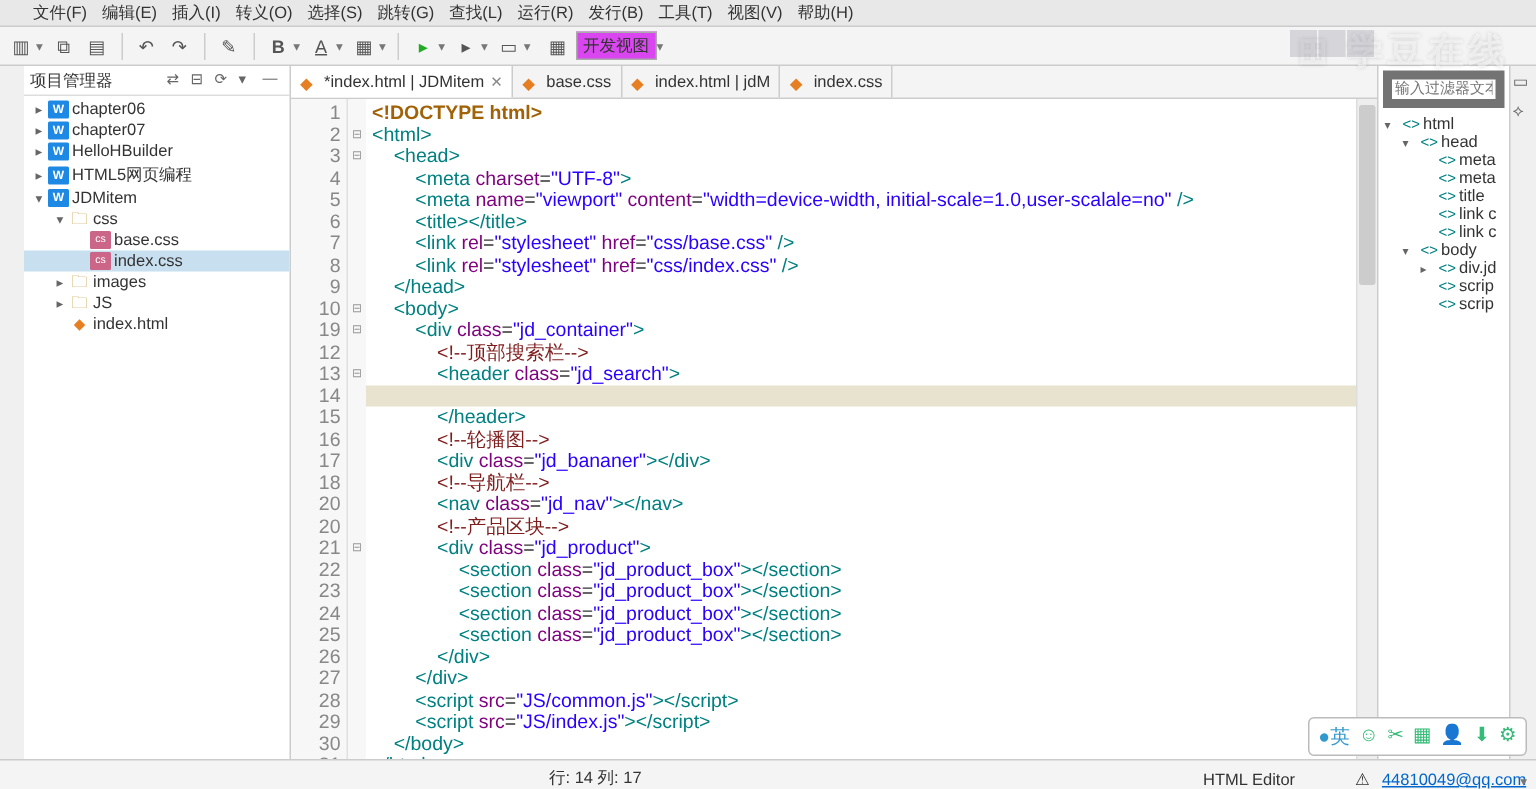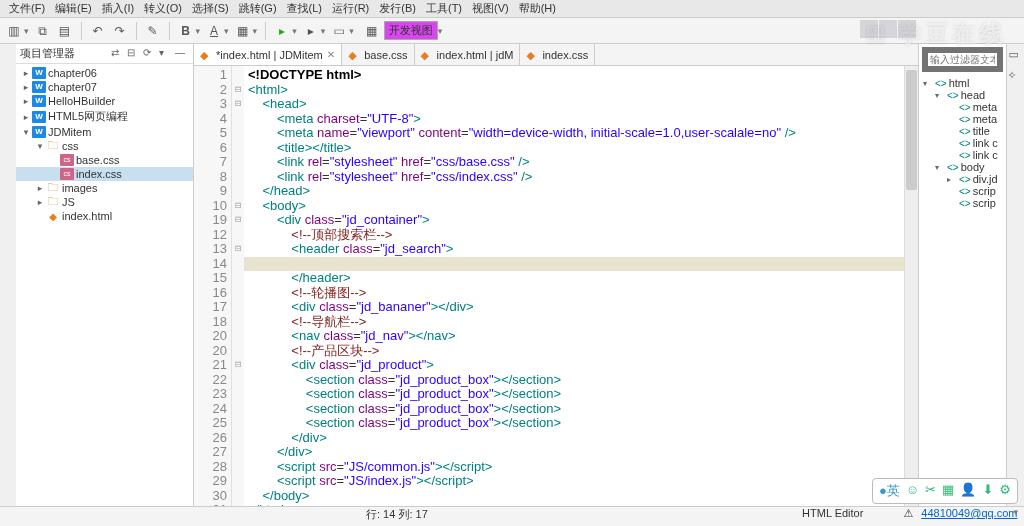--- a/index.html
+++ b/index.html
@@ -1,17 +1,17 @@
 <!DOCTYPE html>
 <html><head>
 <meta charset="utf-8">
 <style>
 * { margin:0; padding:0; box-sizing:border-box; font-family:"Microsoft YaHei",Tahoma,sans-serif; }
 body { font-size:11px; background:#f0f0f0; color:#333; overflow:hidden; width:1024px; height:526px; }
-.menubar { background:#e8e8e8; height:18px; display:flex; align-items:center; padding:0 4px; border-bottom:1px solid #ccc; }
+.menubar { background:#e8e8e8; height:18px; display:flex; align-items:center; padding:0 17px; border-bottom:1px solid #ccc; }
 .menubar span { padding:0 5px; cursor:default; font-size:11px; }
 .toolbar { background:#f4f4f4; height:26px; display:flex; align-items:center; padding:0 6px; gap:6px; border-bottom:1px solid #ccc; }
 .tb-btn { width:16px; height:16px; display:inline-flex; align-items:center; justify-content:center; font-size:12px; color:#555; cursor:pointer; }
 .tb-sep { width:1px; height:18px; background:#ccc; margin:0 2px; }
 .tb-drop { font-size:9px; color:#777; margin-left:-4px; }
 .search-box { margin-left:auto; display:flex; align-items:center; border:1px solid #aaa; background:#fff; height:20px; width:200px; padding:0 4px; font-size:11px; color:#999; }
 .persp { display:flex; align-items:center; gap:4px; padding:0 4px; }
 .persp-btn { border:1px solid #aaa; padding:1px 4px; background:#d946ef; font-size:11px; }
 .main { display:flex; height:462px; }
 .left { width:178px; border-right:1px solid #ccc; background:#fff; display:flex; flex-direction:column;margin-left:16px; }
@@ -33,33 +33,33 @@
 .tab { display:flex; align-items:center; padding:0 6px; border-right:1px solid #ccc; font-size:11px; gap:4px; cursor:pointer; }
 .tab.active { background:#fff; }
 .tab .ti { width:12px; height:12px; }
 .tab .tx { font-size:10px; color:#888; }
 .editor { flex:1; display:flex; overflow:hidden; position:relative; font-family:Consolas,monospace; font-size:13px; }
 .gutter { width:38px; background:#f7f7f7; border-right:1px solid #e0e0e0; text-align:right; padding:2px 4px 2px 0; color:#888; line-height:14.5px; }
 .fold { width:12px; background:#f7f7f7; padding:2px 0; line-height:14.5px; text-align:center; font-size:8px; color:#999; }
 .code { flex:1; padding:2px 4px; line-height:14.5px; white-space:pre; overflow:hidden; }
 .hl-line { position:absolute; left:50px; right:12px; height:14.5px; background:#e8e3cf; z-index:0; }
 .code > div { position:relative; z-index:1; }
-.t-tag { color:#008080; } .t-attr { color:#7f007f; } .t-str { color:#2a00ff; } .t-doc { color:#000000; font-weight:bold; } .t-cm { color:#7f1d1d; }
+.t-tag { color:#008080; } .t-attr { color:#7f007f; } .t-str { color:#2a00ff; } .t-doc { color:#a16207; font-weight:bold; } .t-cm { color:#7f1d1d; }
 .vscroll { width:14px; background:#eee; border-left:1px solid #ddd; position:relative; }
 .vscroll .thumb { position:absolute; left:1px; right:1px; top:4px; height:120px; background:#ccc; border-radius:2px; }
 .right { width:88px; border-left:1px solid #ccc; background:#fff; display:flex; flex-direction:column; }
 .filter-inp { border:6px solid #737373; margin:3px; font-size:10px; padding:1px 2px; color:#999; }
 .outline { flex:1; overflow:hidden; padding:2px; font-size:11px; }
 .ol-item { display:flex; align-items:center; padding:0 0 0 2px; white-space:nowrap; }
 .ol-item .tw { width:10px; font-size:8px; color:#666; }
 .ol-item .tag { color:#008080; margin:0 2px; font-size:10px; }
 .od1{padding-left:2px;}.od2{padding-left:14px;}.od3{padding-left:26px;}
 .right-ico { width:18px; border-left:1px solid #ccc; display:flex; flex-direction:column; align-items:center; padding-top:4px; gap:6px; }
 .right-ico .ri { width:14px; height:14px; font-size:11px; color:#666; cursor:pointer; }
-.status { height:20px; background:#f4f4f4; border-top:1px solid #ccc; display:flex; align-items:flex-start; font-size:11px; padding:0 6px; }
+.status { height:20px; background:#f4f4f4; border-top:1px solid #ccc; display:flex; align-items:flex-end; font-size:11px; padding:0 6px; }
 .status .ctr { margin-left:360px; }
 .status .rmode { margin-left:auto; margin-right:40px;padding-left:18px; }
 .status .link { color:#0066cc; text-decoration:underline; margin-left:8px; }
 .bubble { position:absolute; bottom:22px; right:6px; display:flex; gap:6px; background:#fff; border:1px solid #bbb; border-radius:4px; padding:3px 6px; font-size:13px; }
 .bubble span { color:#3b7; cursor:pointer; }
 .bubble .b1 { color:#39c; }
 .watermark { position:absolute; top:18px; right:18px; color:rgba(255,255,255,.5); font-size:24px; font-weight:bold; letter-spacing:3px; pointer-events:none; text-shadow:0 0 3px rgba(0,0,0,.15); }
 .over-toolbar { position:absolute; top:20px; left:860px; display:flex; gap:-2px; }
 .over-toolbar .sq { width:18px; height:18px; background:rgba(120,120,140,.25); margin-right:1px; }
 </style>

